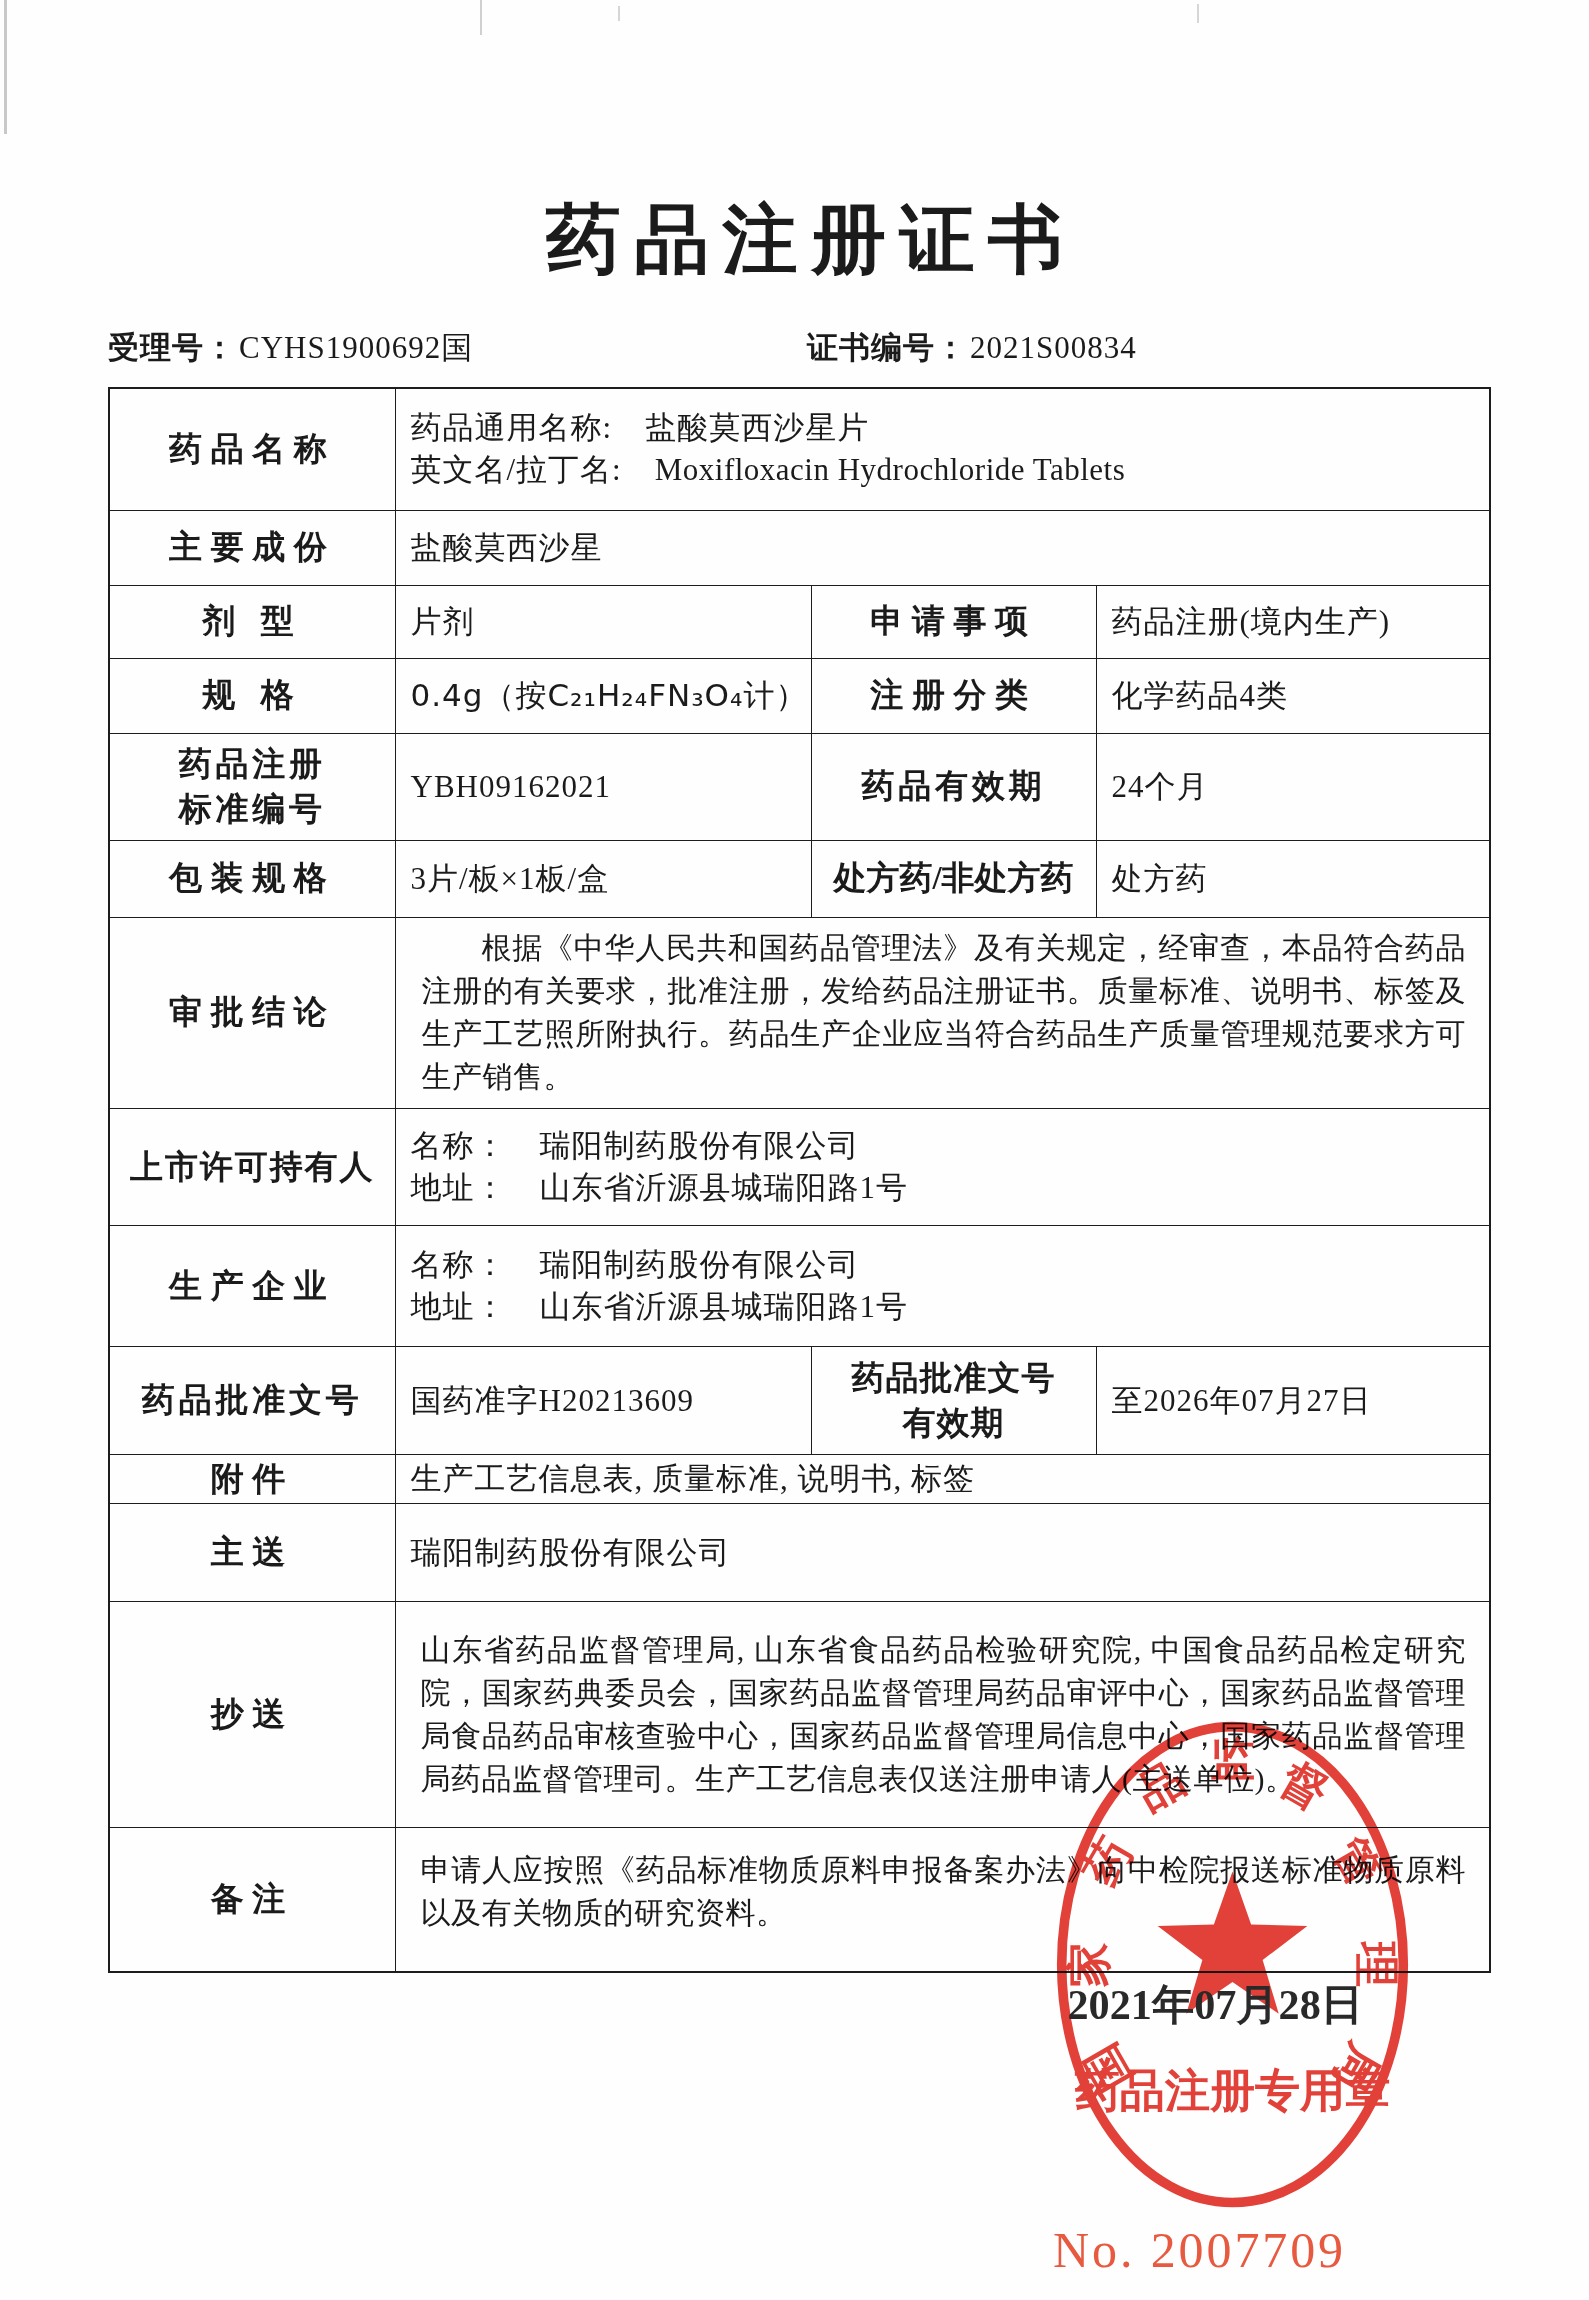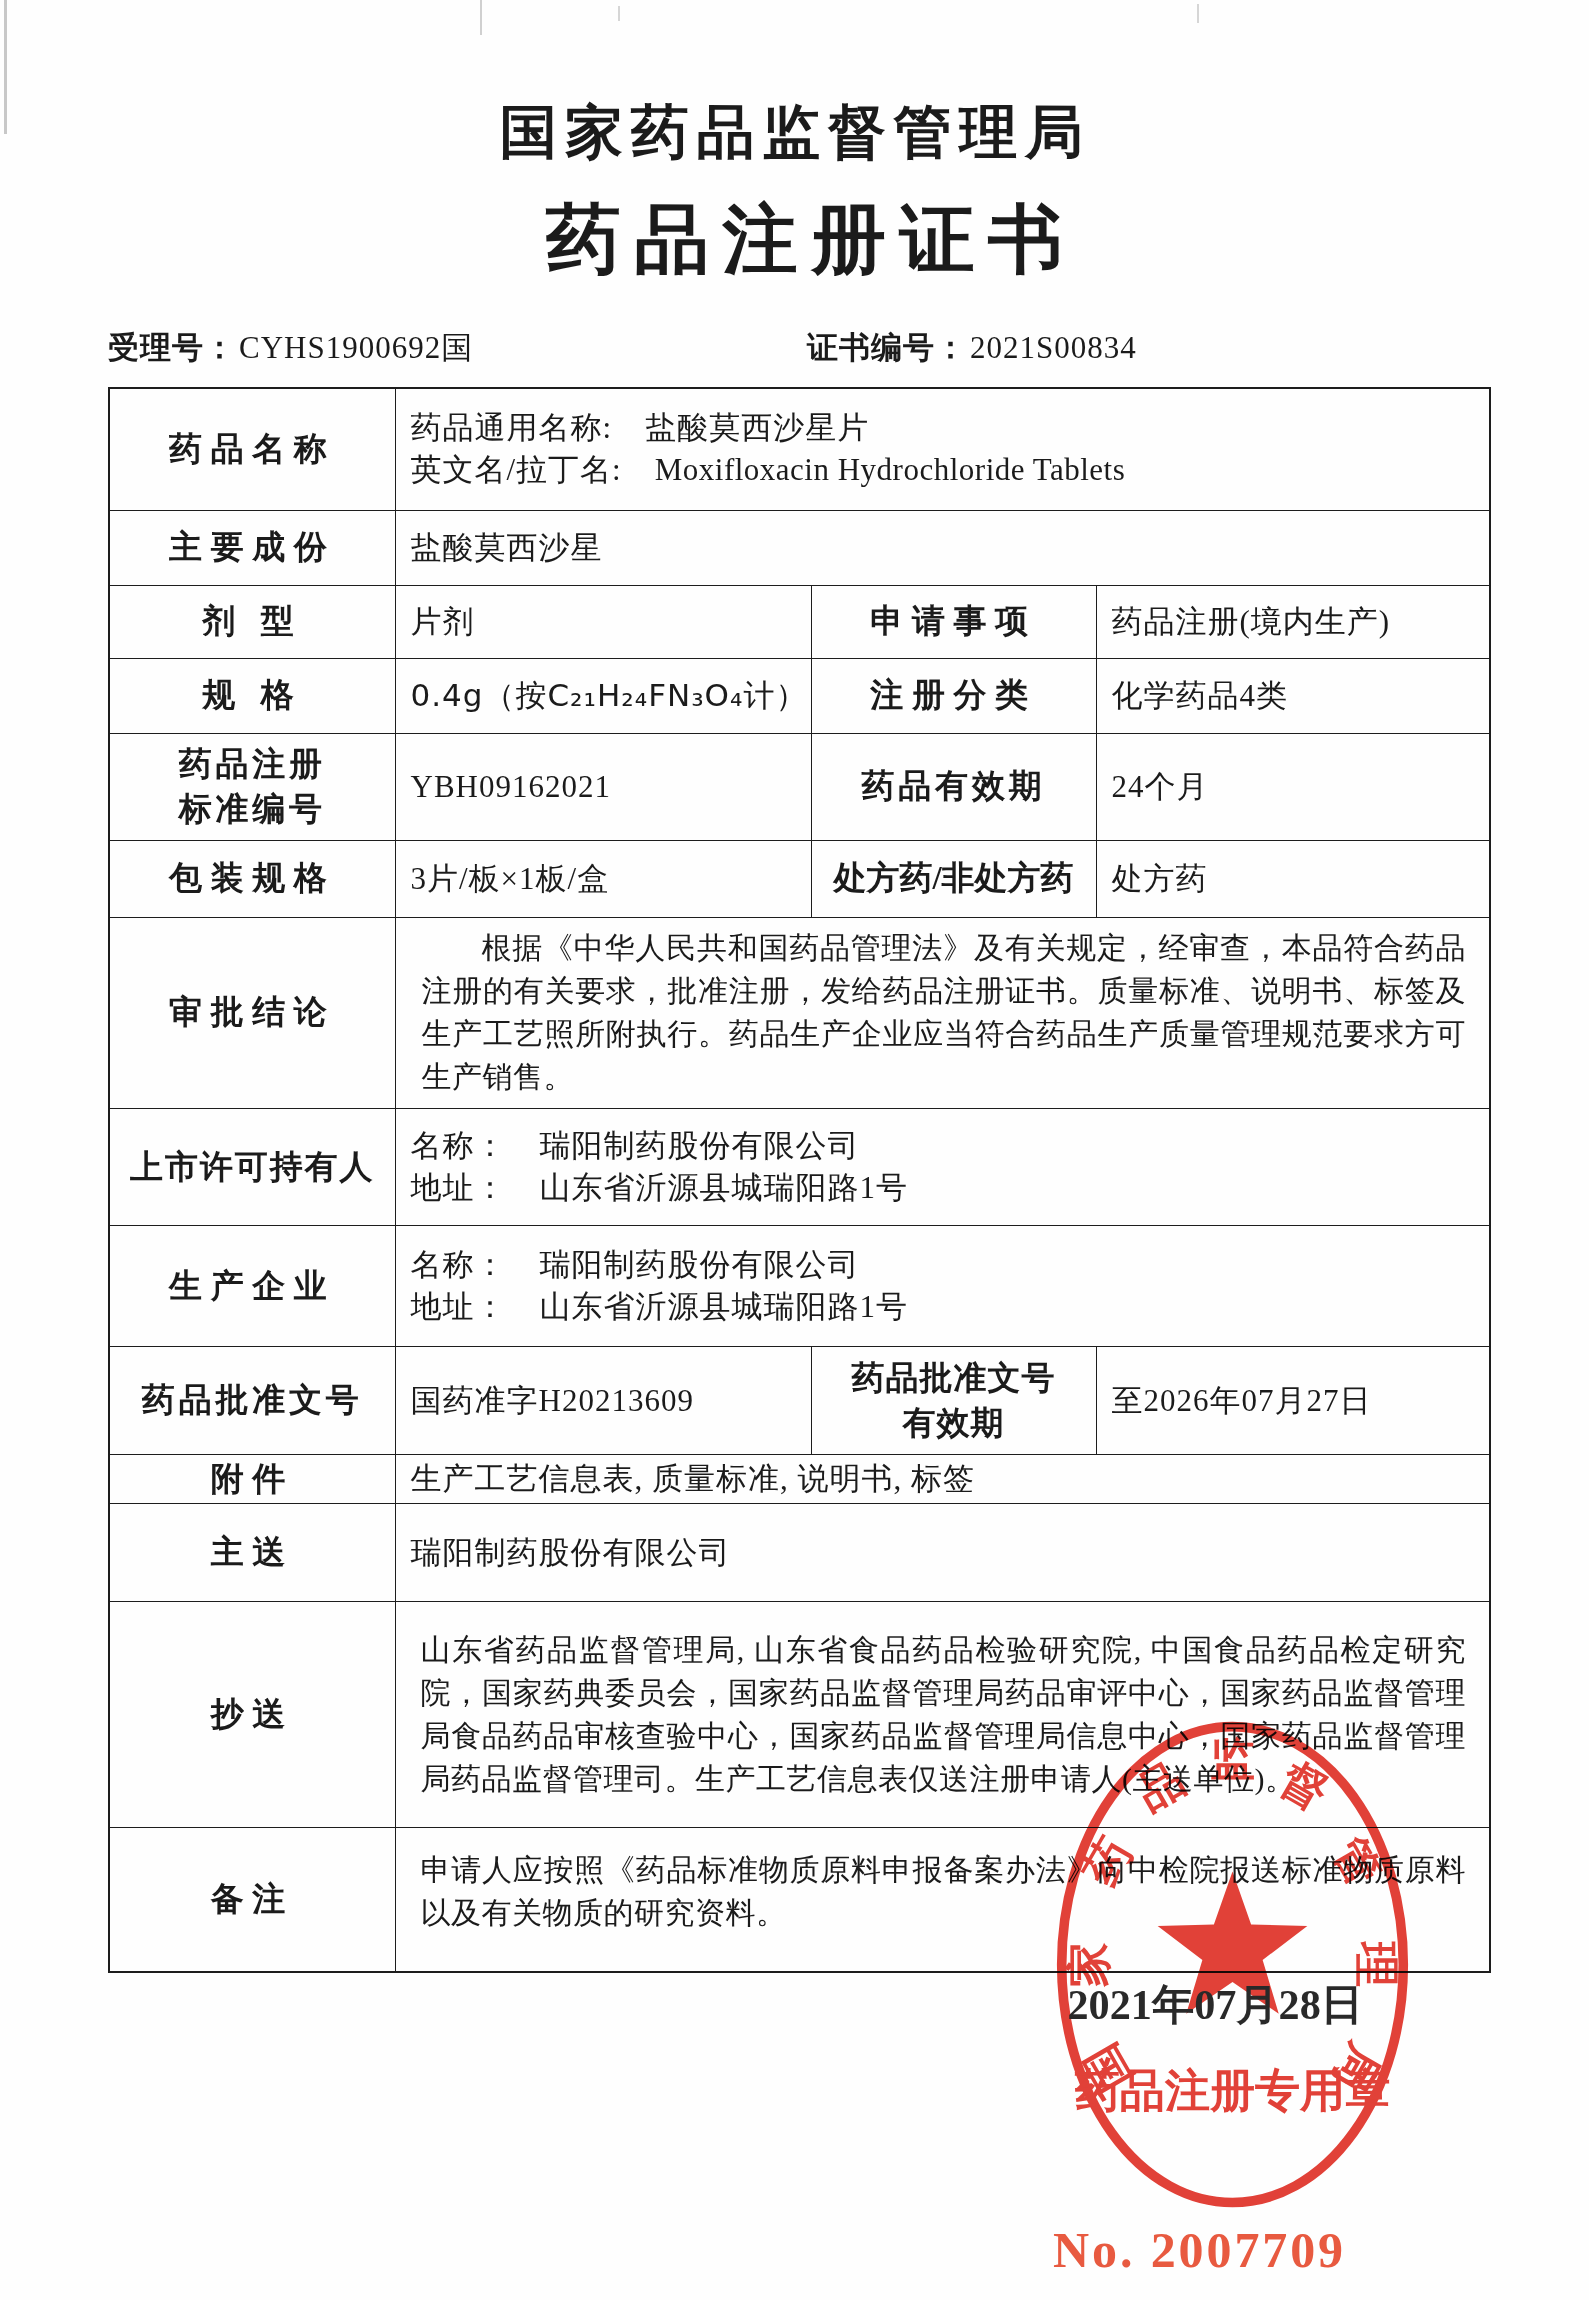--- a/index.html
+++ b/index.html
@@ -49,40 +49,39 @@
   td.para{font-size:30px;line-height:1.43;padding:9.6px 23px 9.6px 25px;letter-spacing:0.5px;text-align:justify;}
   td.para.indent{text-indent:2em;padding-left:26px;}
   
   .seal{position:absolute;left:1031px;top:1710px;width:403px;height:538px;opacity:.93;mix-blend-mode:multiply;z-index:6;}
   .stamp-arc-char{font-family:"Liberation Sans","DejaVu Sans",sans-serif;font-size:47px;font-weight:bold;
     text-anchor:middle;dominant-baseline:central;}
   .seal-date{font-family:"Liberation Serif","DejaVu Serif",serif;font-size:44px;font-weight:bold;text-anchor:middle;}
   .seal-bottom{font-family:"Liberation Sans","DejaVu Sans",sans-serif;font-size:47px;font-weight:bold;text-anchor:middle;}
   .serial{
     position:absolute;left:1053px;top:2221px;font-size:50px;letter-spacing:2.9px;
-    font-weight:bold;z-index:5;text-align:center;
+    font-weight:normal;z-index:5;text-align:center;
   }
   
   .artifact{position:absolute;background:#9a9a9a;}
   .a1{left:3.8px;top:0;width:2.9px;height:134px;opacity:.55;}
   .a2{left:480px;top:0;width:1.9px;height:35px;opacity:.45;}
   .a3{left:618px;top:5.8px;width:1.9px;height:15.4px;opacity:.4;}
   .a4{left:1197px;top:3.8px;width:1.9px;height:19px;opacity:.4;}
 </style>
 </head>
 <body>
 
 <div class="page">
 
   <div class="artifact a1"></div>
   <div class="artifact a2"></div>
   <div class="artifact a3"></div>
   <div class="artifact a4"></div>
 
-  <div class="agency-title">国家药品监督管理局</div>
   <div class="cert-title">药品注册证书</div>
 
   <div class="meta-row">
     <div class="meta-left">
       <span class="meta-label">受理号：</span><span class="meta-value">CYHS1900692国</span>
     </div>
     <div class="meta-right">
       <span class="meta-label">证书编号：</span><span class="meta-value">2021S00834</span>
     </div>
   </div>

